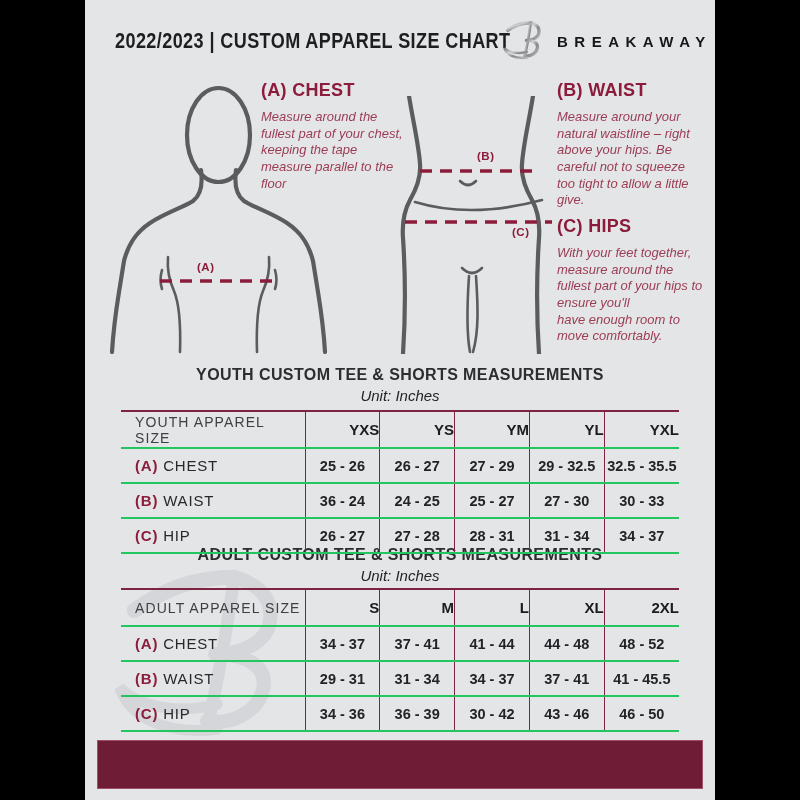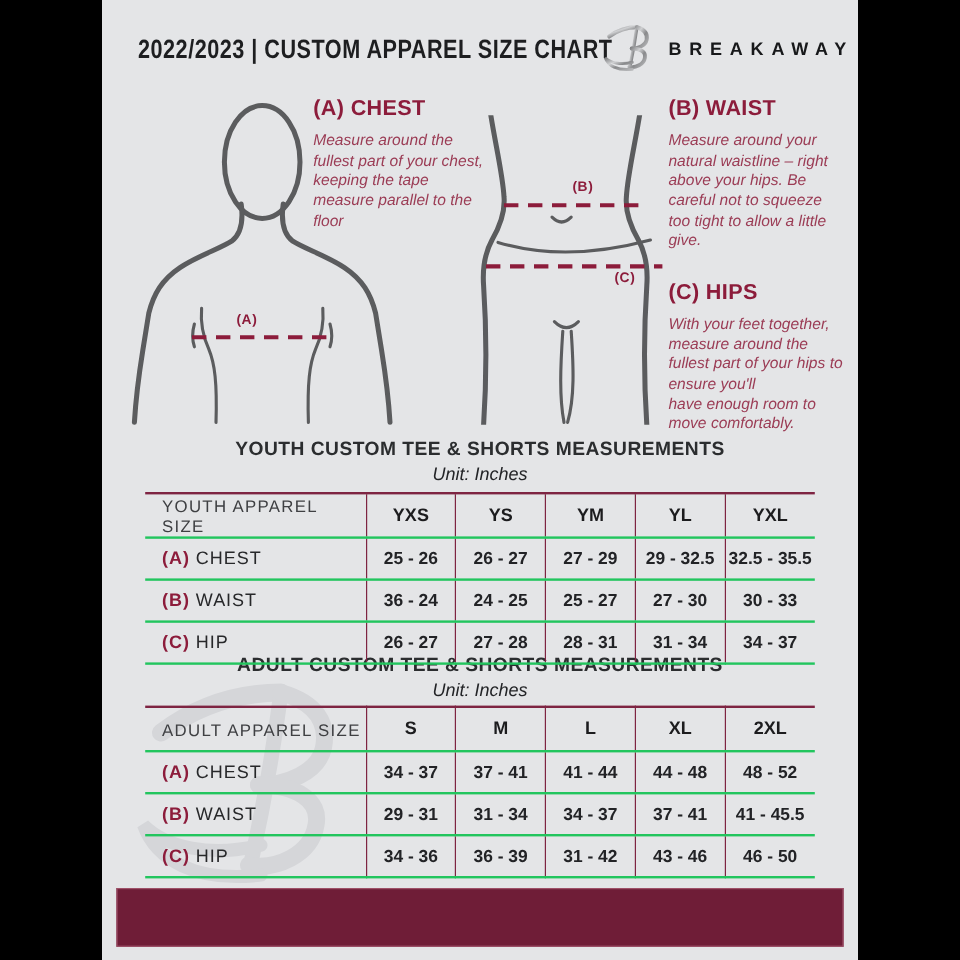--- a/index.html
+++ b/index.html
@@ -51,21 +51,21 @@
     font-size:15px;font-style:italic;color:#232427;
   }
   
   .size-table{
     position:absolute;left:36px;width:558px;border-collapse:collapse;table-layout:fixed;
     border-top:2px solid #7e2442;background:transparent;z-index:2;
   }
   .size-table tr{border-bottom:2px solid #22c55e;}
   .size-table th,.size-table td{padding:0;background:transparent;}
   .size-table th:not(:first-child),.size-table td:not(:first-child){border-left:1.6px solid #7e2442;}
-  .size-table th{height:35px;font-size:15px;font-weight:bold;color:#1c1c1e;text-align:center;}
+  .size-table th{height:35px;font-size:15px;font-weight:bold;color:#1c1c1e;text-align:right;}
   .size-table td{height:33px;font-size:14.5px;color:#222326;text-align:center;font-weight:bold;}
   .size-table .lbl-col{
     text-align:left;padding-left:14px;font-weight:normal;
     font-size:14px;color:#3f4043;letter-spacing:1.1px;
   }
   .size-table td.lbl-col{font-size:15px;color:#27282a;letter-spacing:.8px;}
   .row-prefix{font-weight:bold;color:#8c1c3b;}
   
   .watermark{position:absolute;left:20px;top:548px;width:200px;height:200px;z-index:1;}
   .watermark path{stroke:#d5d6d9;}
@@ -127,21 +127,21 @@
   <span class="diagram-label" style="left:427px;top:226px;">(C)</span>
 
   <div class="instr" style="left:176px;top:80px;width:142px;">
     <h3>(A) CHEST</h3>
     <p><span>Measure around the fullest part of your chest, keeping the tape measure parallel to the floor</span></p>
   </div>
   <div class="instr" style="left:472px;top:80px;width:142px;">
     <h3>(B) WAIST</h3>
     <p><span>Measure around your natural waistline – right above your hips. Be careful not to squeeze too tight to allow a little give.</span></p>
   </div>
-  <div class="instr" style="left:472px;top:233px;width:152px;">
+  <div class="instr" style="left:472px;top:216px;width:152px;">
     <h3>(C) HIPS</h3>
     <p><span>With your feet together, measure around the fullest part of your hips to ensure you'll</span><span class="line2">have enough room to move comfortably.</span></p>
   </div>
 
   <div class="sec-title" style="top:366px;">YOUTH CUSTOM TEE &amp; SHORTS MEASUREMENTS</div>
   <div class="sec-unit" style="top:387px;">Unit: Inches</div>
   <table class="size-table" style="top:410px;">
     <colgroup>
         <col style="width:184px">
         <col>
@@ -229,21 +229,21 @@
       <td>29 - 31</td>
       <td>31 - 34</td>
       <td>34 - 37</td>
       <td>37 - 41</td>
       <td>41 - 45.5</td>
     </tr>
     <tr>
       <td class="lbl-col"><span class="row-prefix">(C)</span> <span>HIP</span></td>
       <td>34 - 36</td>
       <td>36 - 39</td>
-      <td>31 - 42</td>
+      <td>30 - 42</td>
       <td>43 - 46</td>
       <td>46 - 50</td>
     </tr>
   </tbody>
     </table>
 
   <div class="footer-bar"></div>
 
 </div>
 

